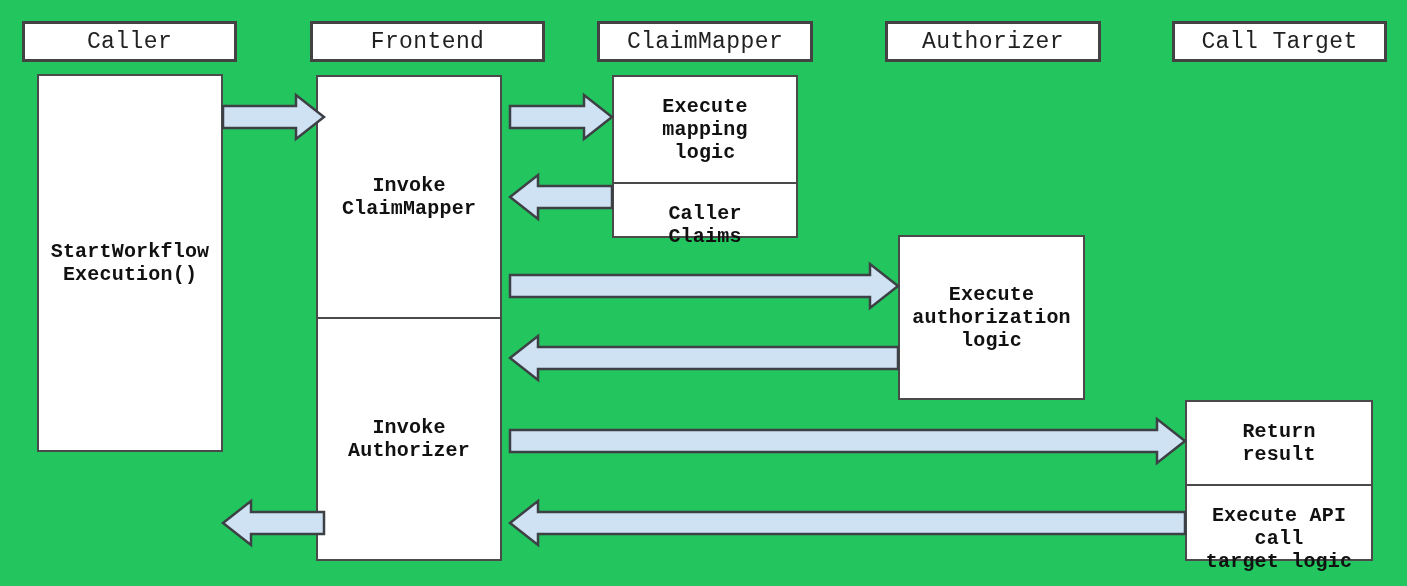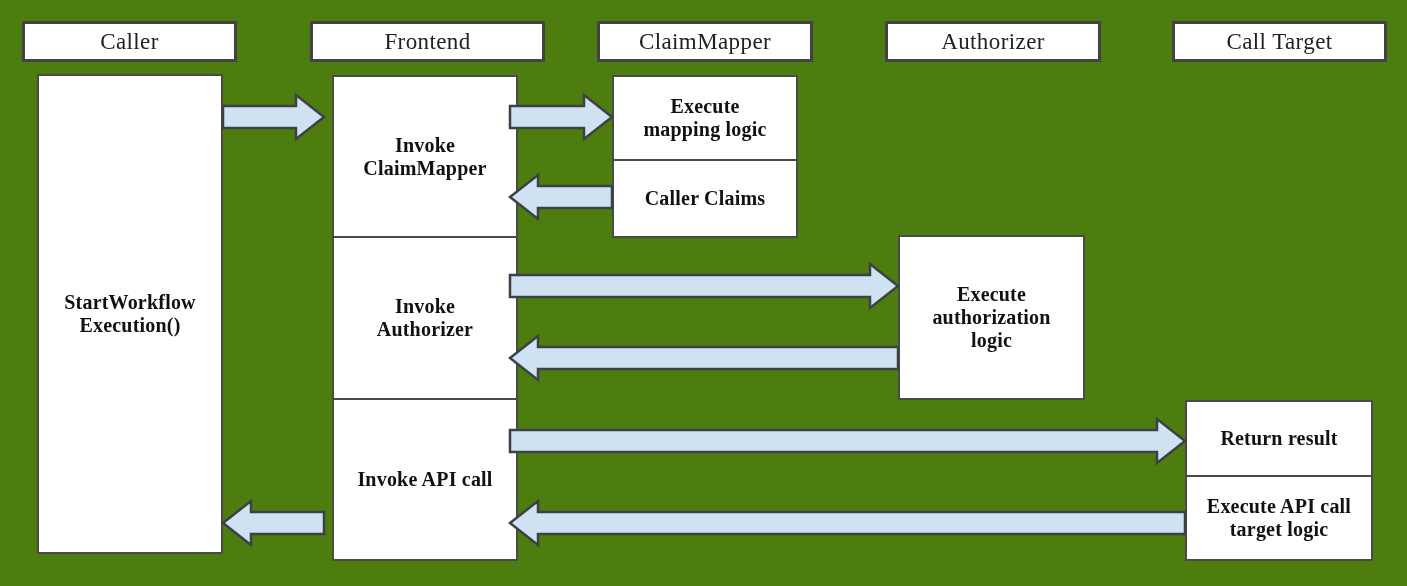--- a/index.html
+++ b/index.html
@@ -1,22 +1,22 @@
 <!DOCTYPE html>
 <html><head>
 <meta charset="utf-8">
 <title>Sequence Diagram</title>
 <style>
   html, body { margin: 0; padding: 0; background: #000; }
   .stage {
     position: relative;
     width: 1407px;
     height: 586px;
-    background: #4d7c0f;
-    font-family: Liberation Serif, serif;
+    background: #22c55e;
+    font-family: Liberation Mono, monospace;
     overflow: hidden;
   }
   .hdr {
     position: absolute;
     height: 41px;
     background: #ffffff;
     border: 3px solid #434343;
     box-sizing: border-box;
     display: flex;
     align-items: center;
@@ -60,31 +60,30 @@
 <body>
 
 <div class="stage">
 
   <div class="hdr" style="left:22px;  top:21px; width:215px;">Caller</div>
   <div class="hdr" style="left:310px; top:21px; width:235px;">Frontend</div>
   <div class="hdr" style="left:597px; top:21px; width:216px;">ClaimMapper</div>
   <div class="hdr" style="left:885px; top:21px; width:216px;">Authorizer</div>
   <div class="hdr" style="left:1172px;top:21px; width:215px;text-align:center;">Call Target</div>
 
-  <div class="act" style="left:37px; top:74px; width:186px; height:480px;">
+  <div class="act" style="left:37px; top:74px; width:186px; height:378px;">
     <div class="seg">StartWorkflow
 Execution()</div>
   </div>
 
-  <div class="act" style="left:332px; top:75px; width:186px; height:486px;">
+  <div class="act" style="left:316px; top:75px; width:186px; height:486px;">
     <div class="seg">Invoke
 ClaimMapper</div>
     <div class="seg">Invoke
 Authorizer</div>
-    <div class="seg">Invoke API call</div>
   </div>
 
   <div class="act" style="left:612px; top:75px; width:186px; height:163px;">
     <div class="seg">Execute
 mapping logic</div>
     <div class="seg">Caller Claims</div>
   </div>
 
   <div class="act" style="left:898px; top:235px; width:187px; height:165px;">
     <div class="seg">Execute

